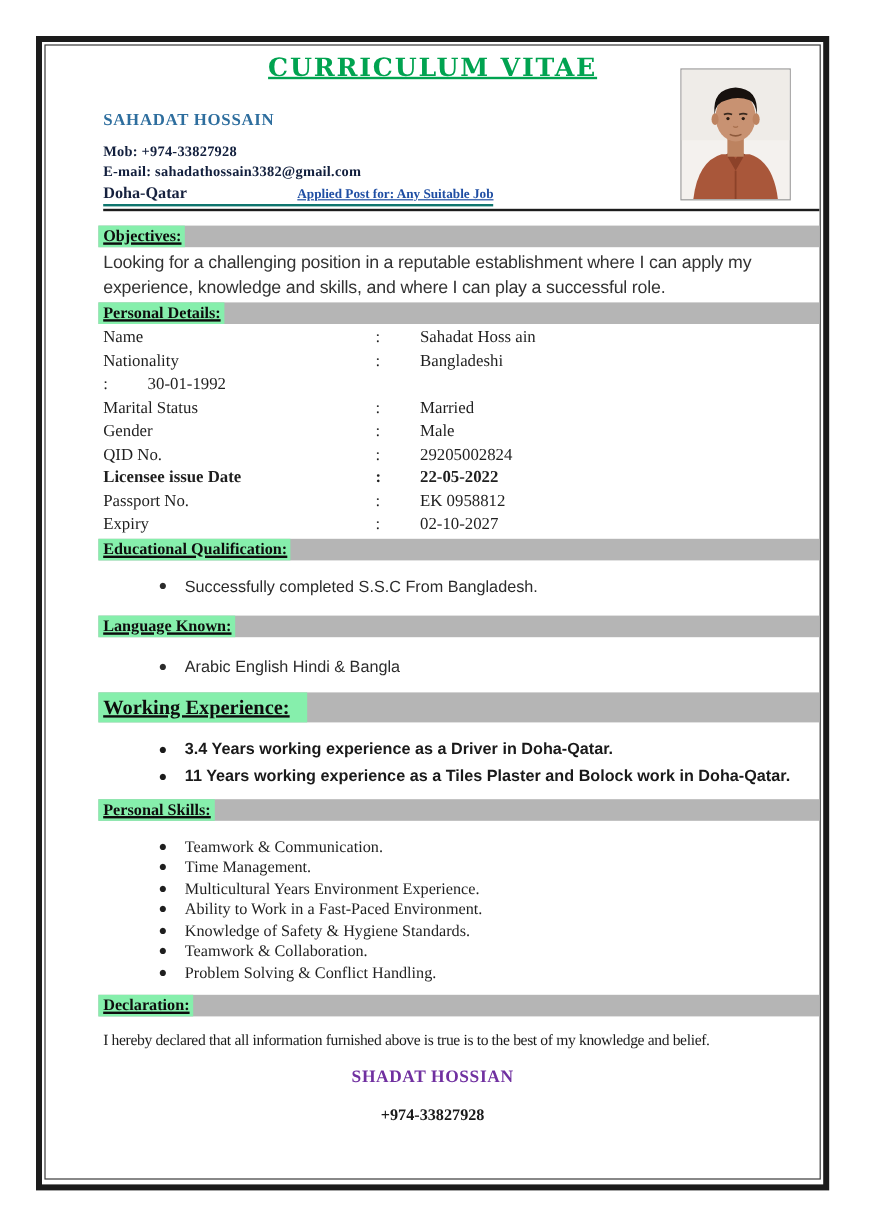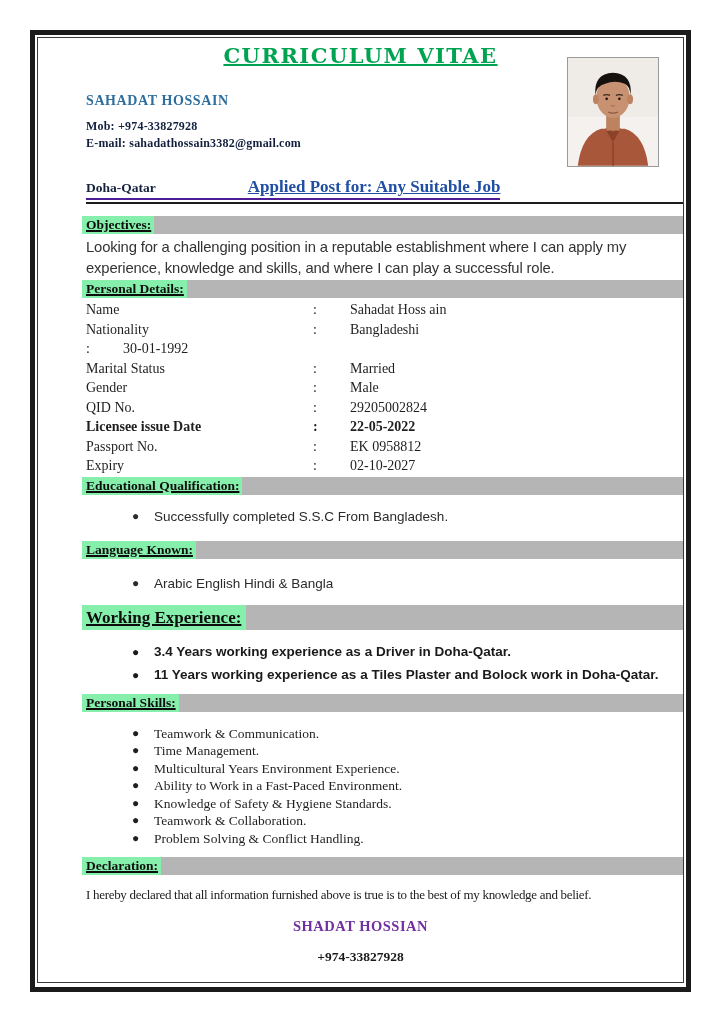--- a/index.html
+++ b/index.html
@@ -14,38 +14,38 @@
   .cv-title{margin-top:5px;text-align:center;font-family:"DejaVu Serif", serif;
             font-weight:bold;font-size:21px;letter-spacing:1.5px;color:#00a350;
             text-decoration:underline;text-decoration-thickness:2px;}
 
   
   .head-block{margin:25px 0 0 48px;padding-bottom:2px;border-bottom:2px solid #1c1c1c;
               margin-right:0;}
   .cand-name{font-size:14px;font-weight:bold;color:#2e6e9e;letter-spacing:.6px;margin-bottom:9px;}
   .head-line{font-size:12px;font-weight:bold;color:#121f3d;line-height:17px;letter-spacing:.2px;}
   .doha-row{display:flex;align-items:baseline;margin-top:1px;}
-  .doha-underlined{display:inline-flex;align-items:baseline;border-bottom:2px solid #4c1d95;
-                   padding-bottom:1px;margin-top:24px;}
+  .doha-underlined{display:inline-flex;align-items:baseline;border-bottom:2px solid #0f766e;
+                   padding-bottom:1px;}
   .loc-text{font-size:13.5px;font-weight:bold;color:#16213e;}
   .tab-gap{display:inline-block;width:92px;}
-  .applied-text{font-size:17px;font-weight:bold;color:#1f4ea3;text-decoration:underline;}
+  .applied-text{font-size:11px;font-weight:bold;color:#1f4ea3;text-decoration:underline;}
 
   
   .photo{position:absolute;top:19px;right:24px;width:92px;height:110px;
          border:1px solid #9a9a9a;background:#f5f3f0;box-sizing:border-box;}
   .photo svg{display:block;width:100%;height:100%;}
 
   
   .bar{margin-left:44px;margin-right:0;background:#b5b5b5;height:18px;line-height:18px;
        font-weight:bold;font-size:13.5px;color:#0d0d0d;}
   .bar .hl{background:#86efac;padding:0 3px 0 4px;text-decoration:underline;
            text-decoration-thickness:1.5px;display:inline-block;height:18px;line-height:18px;}
   .bar.big{height:25px;line-height:25px;font-size:17px;}
-  .bar.big .hl{height:25px;line-height:25px;padding:0 5px 0 4px;}
+  .bar.big .hl{height:25px;line-height:25px;padding:0 15px 0 4px;}
 
   
   .obj-text{margin:3px 0 2px 48px;width:600px;font-family:"Liberation Sans", sans-serif;
             font-size:14.8px;letter-spacing:-0.15px;line-height:20.5px;color:#333333;}
 
   
   .pd-table{margin:2px 0 1px 48px;}
   .pd-row{display:flex;font-size:14px;line-height:19.5px;color:#1f1f1f;}
   .pd-row.bold{font-weight:bold;}
   .pd-label{width:227px;}

